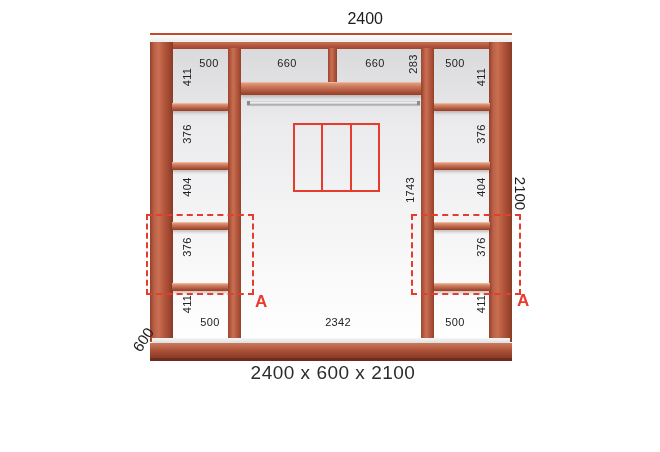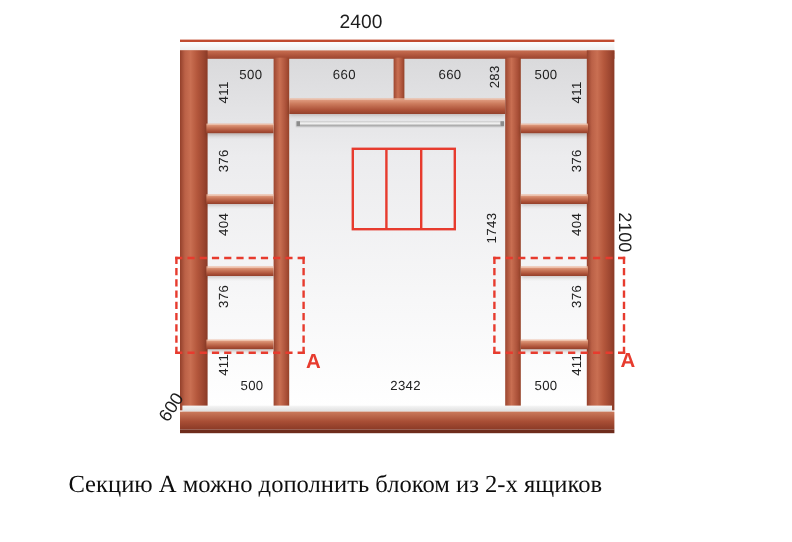--- a/index.html
+++ b/index.html
@@ -14,21 +14,21 @@
   .shelf{background:linear-gradient(180deg,#e09c80 0%,#cb7a5c 30%,#aa4f36 75%,#93402b 100%);border-top:1px solid #edb79c;box-shadow:0 2px 3px rgba(60,30,20,.25);}
   .top-rail{background:linear-gradient(180deg,#c96f52 0%,#aa5038 70%,#9c4630 100%);}
   .interior{background:linear-gradient(180deg,#d8d8da 0%,#ececee 30%,#f7f7f8 70%,#ffffff 100%);}
   .top-white{background:linear-gradient(180deg,#fdfdfd,#e8e8e8);border-top:2px solid #c14a2e;border-bottom:1px solid #d9c9c2;}
   .bottom-white{background:linear-gradient(180deg,#f6f6f6,#dedede);}
   .bottom-panel{background:linear-gradient(180deg,#cb7a5c 0%,#a84e35 55%,#8a3a26 100%);border-bottom:3px solid #6e2c1c;}
   
   .dim{font-size:11px;font-weight:500;color:#222;text-align:center;letter-spacing:.3px;white-space:nowrap;}
   .rot{transform:rotate(-90deg);transform-origin:center center;}
   .rot-cw{transform:rotate(90deg);transform-origin:center center;}
-  .big-dim{font-size:16px;color:#1d1d1d;text-align:left;}
+  .big-dim{font-size:16px;color:#1d1d1d;text-align:right;}
   .side-dim{font-size:15px;color:#1d1d1d;text-align:center;}
   .a-mark{font-size:17px;font-weight:bold;color:#e73b2e;}
   .summary{font-size:19px;color:#2c2c2c;text-align:center;letter-spacing:.5px;}
   .caption{font-family:"Liberation Serif",serif;font-size:20.5px;color:#0d0d0d;white-space:nowrap;}
   
   .dash-box{border:2px dashed #e73b2e;background:transparent;}
   .drawer{border:2px solid #e73b2e;display:flex;}
   .drawer .cell{flex:1;}
   .drawer .cell + .cell{border-left:2px solid #e73b2e;}
   
@@ -101,16 +101,16 @@
   <div class="abs dim rot" style="left:388px;top:184px;width:44px;">1743</div>
 
   <div class="abs dim" style="left:185px;top:316px;width:50px;">500</div>
   <div class="abs dim" style="left:308px;top:316px;width:60px;">2342</div>
   <div class="abs dim" style="left:430px;top:316px;width:50px;">500</div>
 
   <div class="abs side-dim rot-cw" style="left:495px;top:185px;width:50px;">2100</div>
 
   <div class="abs side-dim" style="left:123px;top:331px;width:40px;transform:rotate(-57deg);">600</div>
 
+  <div class="abs summary" style="left:233px;top:362px;width:200px;">2400 x 600 x 2100</div>
 
-  <div class="abs caption" style="left:57px;top:393px;">Секцию А можно дополнить блоком из 2-х ящиков</div>
 
 </div>
 
 </body></html>

